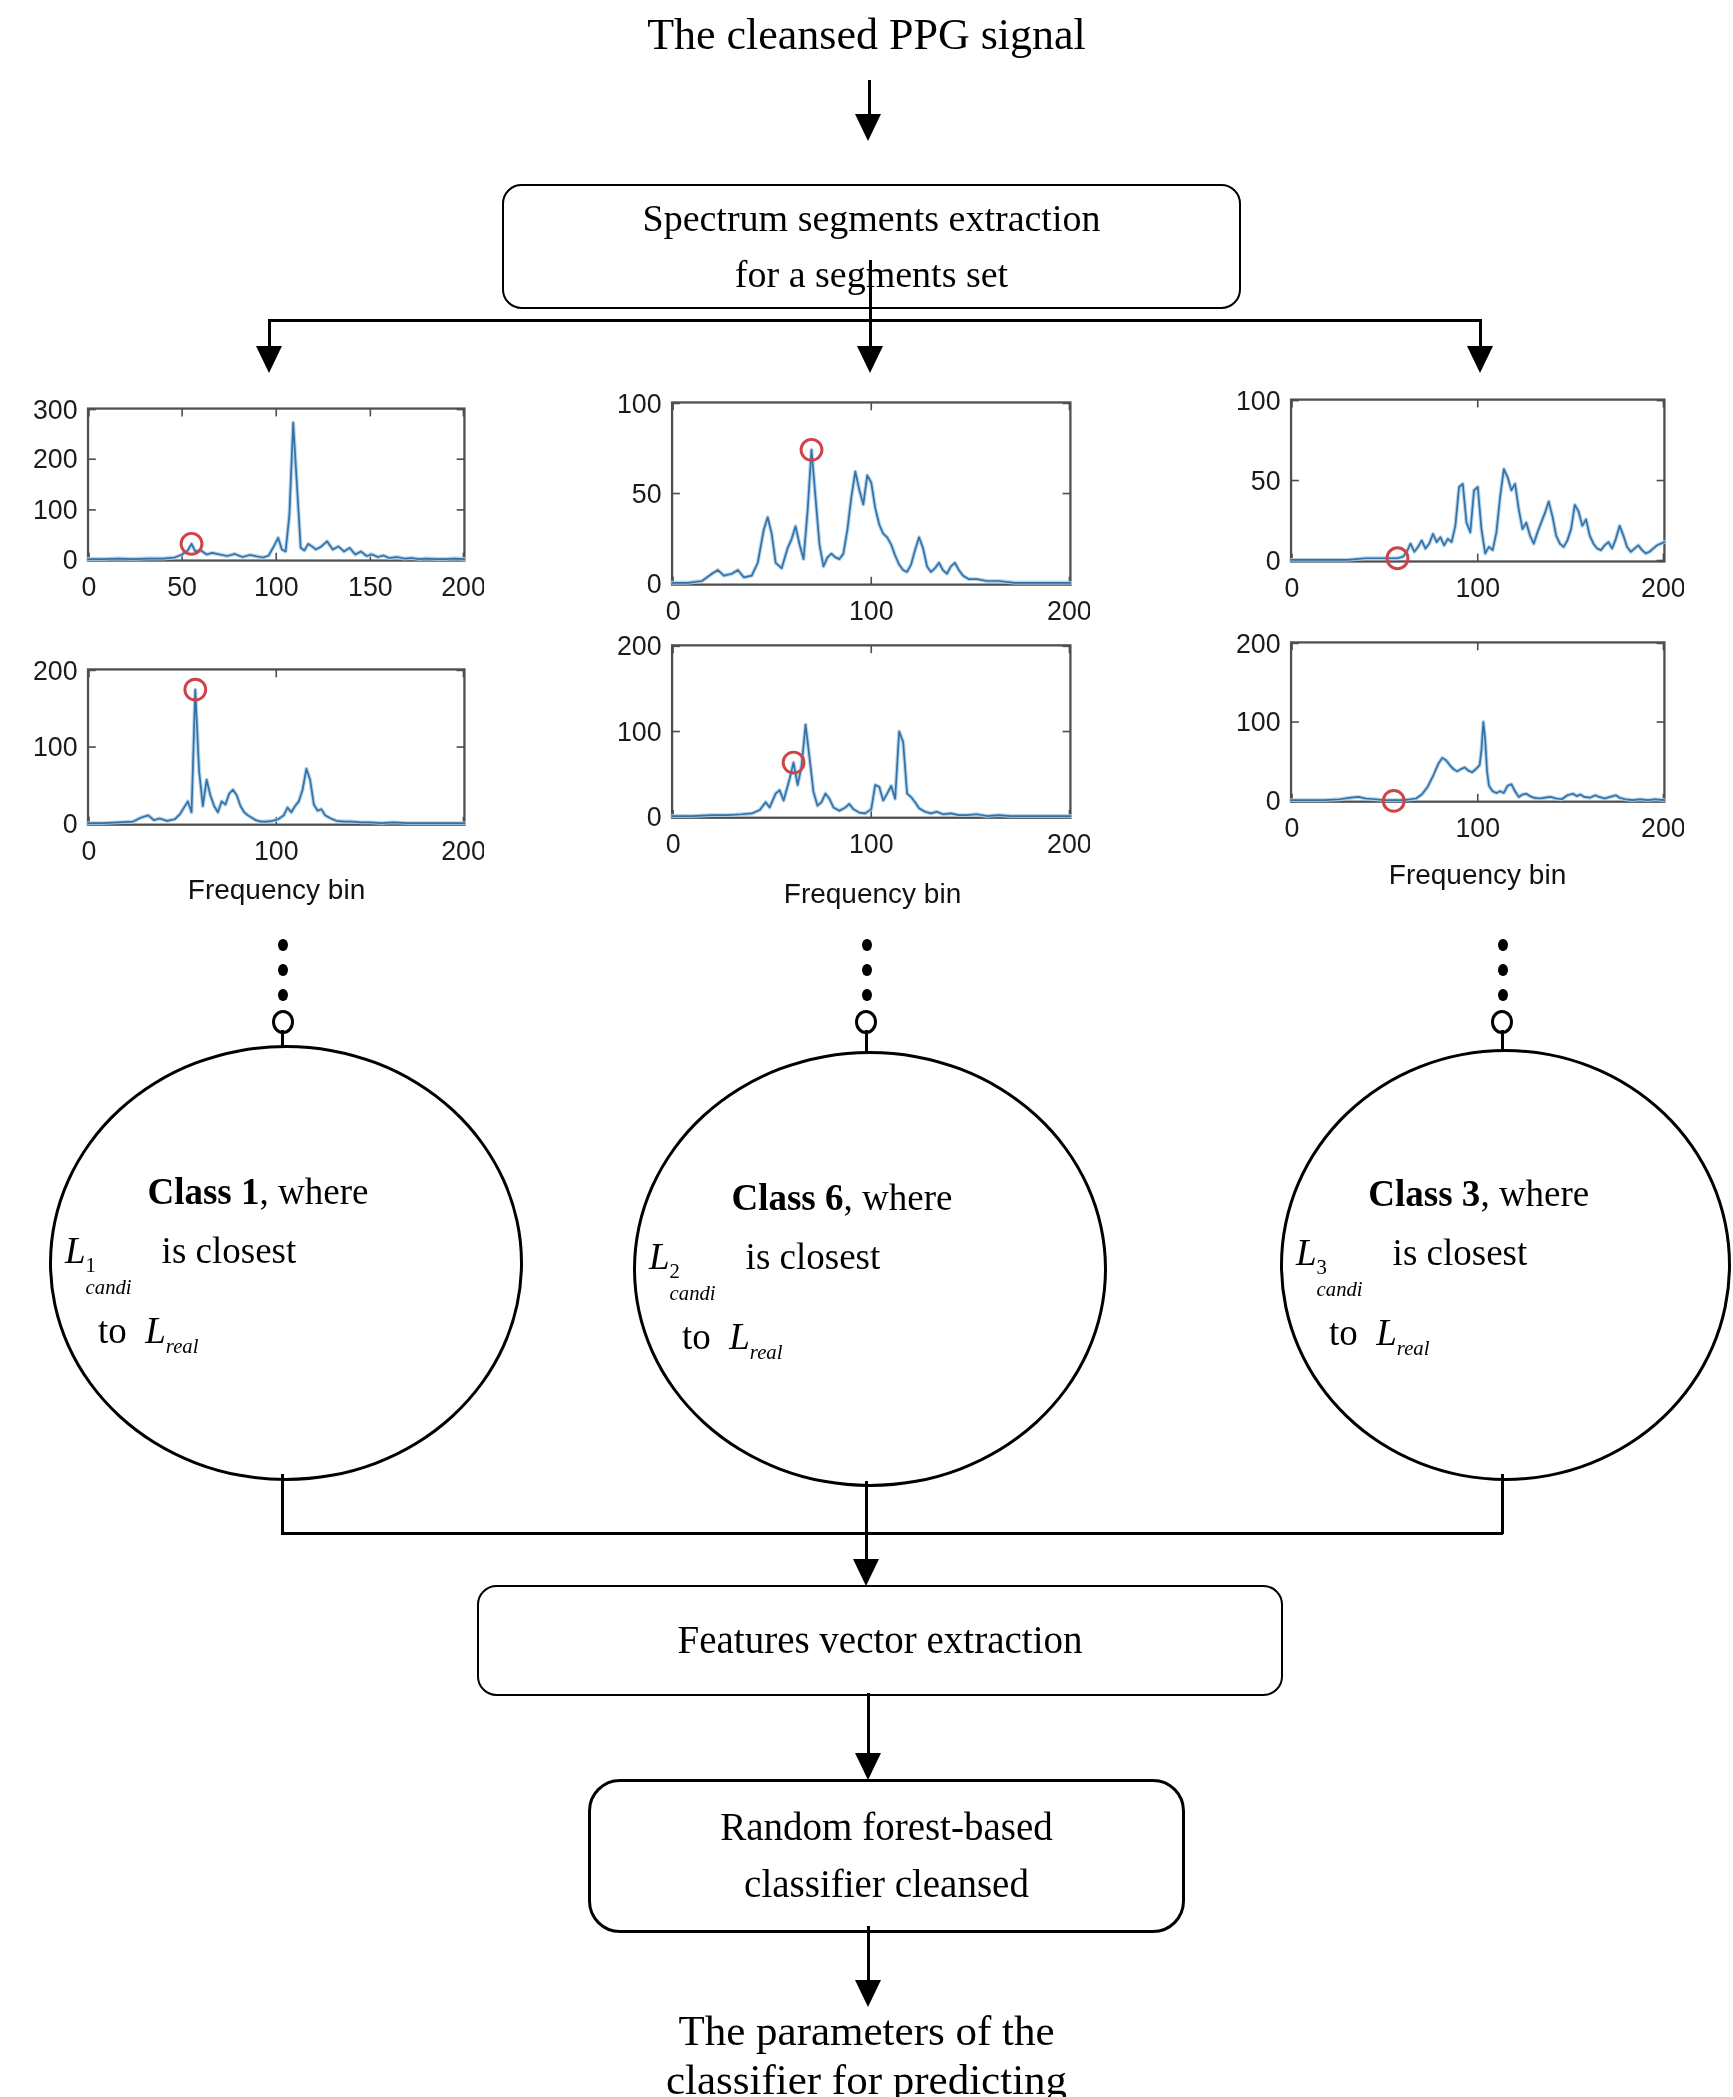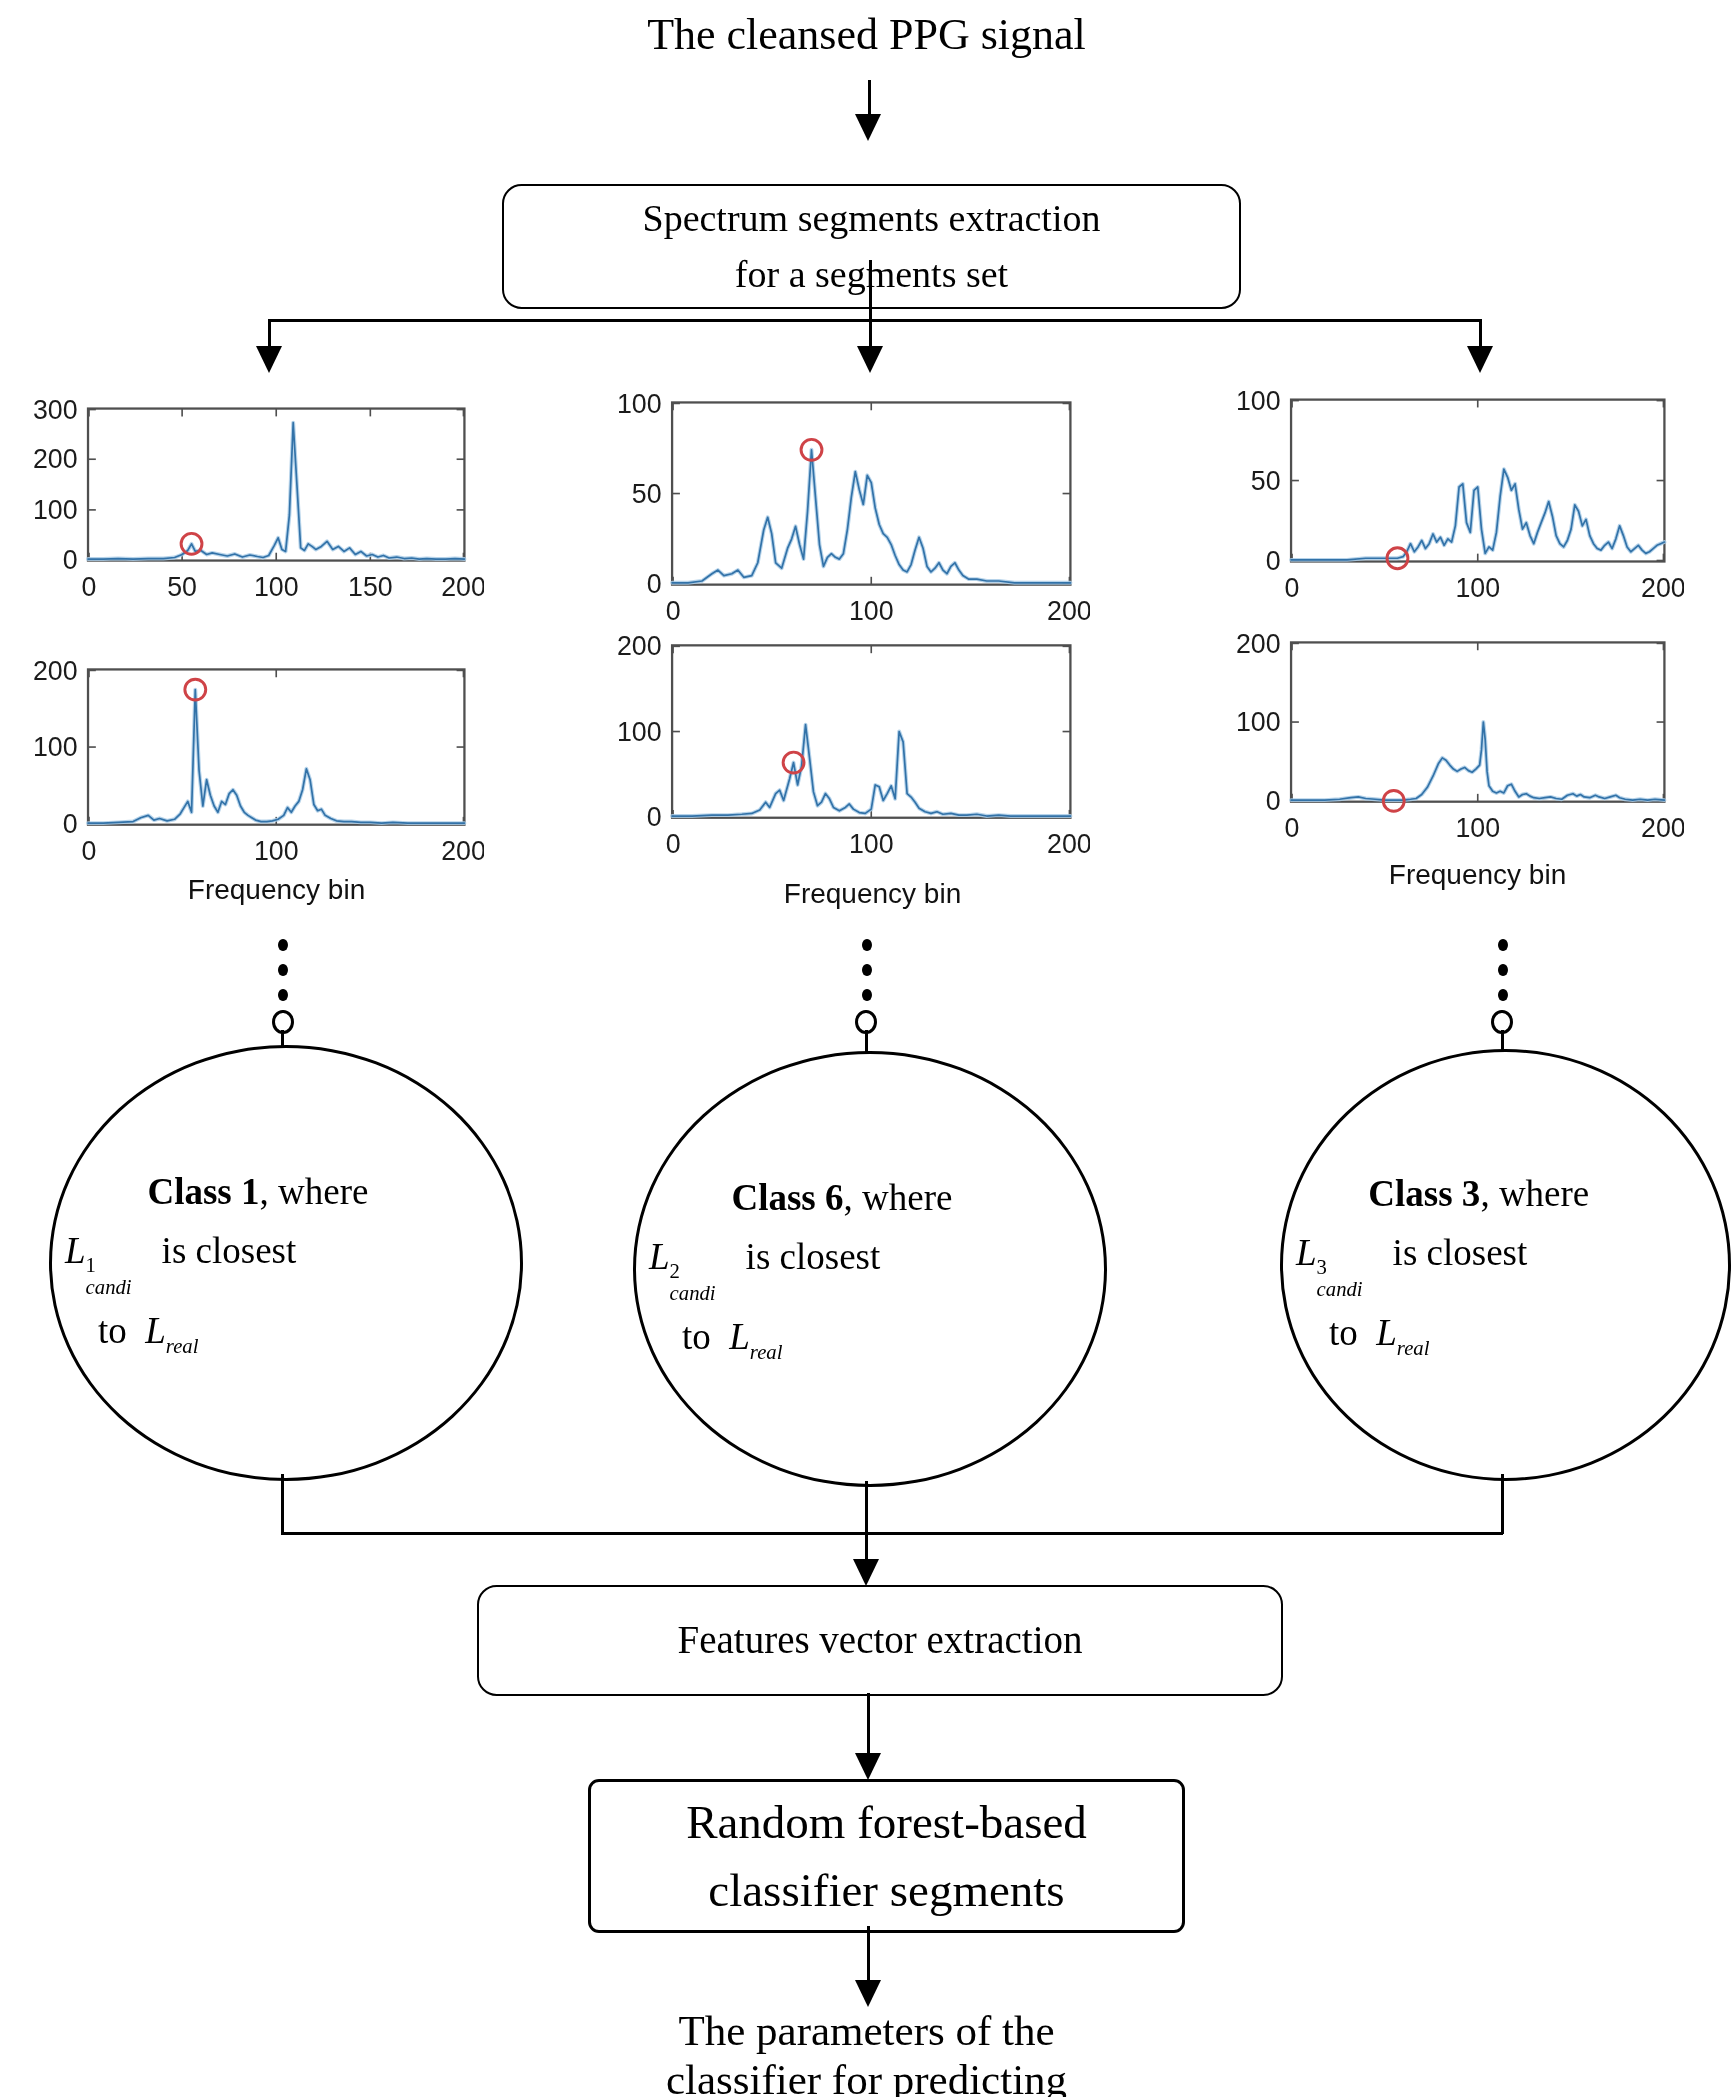--- a/index.html
+++ b/index.html
@@ -3,21 +3,21 @@
 <meta charset="utf-8">
 <style>
   html,body{margin:0;padding:0;}
   body{width:1733px;height:2097px;position:relative;background:#ffffff;
        font-family:"Liberation Serif",serif;color:#000;overflow:hidden;}
   .title{position:absolute;left:0;width:100%;top:9.1px;text-align:center;font-size:44px;}
   .box{position:absolute;border:2.6px solid #000;border-radius:19.6px;text-align:center;
        display:flex;flex-direction:column;justify-content:center;background:#fff;font-size:38px;line-height:1.45;}
   .box1{left:502px;top:138px;width:735px;height:121px;margin-top:46px;}
   .box3{left:477px;top:1585px;width:802px;height:107px;font-size:39px;}
-  .box4{left:588px;top:1779px;width:591px;height:148px;font-size:47px;border-width:3.3px;border-radius:11px;}
+  .box4{left:588px;top:1779px;width:591px;height:148px;font-size:39px;border-width:3.3px;border-radius:32px;}
   .v,.h{position:absolute;background:#000;}
   .v{width:2.6px;}
   .h{height:2.6px;}
   .ah{position:absolute;width:0;height:0;border-left:13.7px solid transparent;
       border-right:13.7px solid transparent;border-top:27.4px solid #000;}
   .plot{position:absolute;}
   .xlabel{position:absolute;font-family:"Liberation Sans",sans-serif;font-size:28px;
           text-align:center;color:#111;width:327px;}
   .dot{position:absolute;width:9.8px;height:12.4px;border-radius:50%;background:#000;}
   .oc{position:absolute;width:15.7px;height:18.3px;border:3.3px solid #000;border-radius:50%;background:#fff;}
@@ -291,21 +291,21 @@
 
 <div class="box box3">
   <div>Features vector extraction</div>
 </div>
 
 <div class="v" style="left:867px;top:1693px;height:61px;"></div>
 <div class="ah" style="left:855px;top:1753px;"></div>
 
 <div class="box box4">
   <div>Random forest-based</div>
-  <div>classifier segments</div>
+  <div>classifier cleansed</div>
 </div>
 
 <div class="v" style="left:867px;top:1926px;height:55px;"></div>
 <div class="ah" style="left:855px;top:1980px;"></div>
 
 <div class="footer" style="top:2007px;">The parameters of the</div>
 <div class="footer" style="top:2056px;">classifier for predicting</div>
 
 
 </body></html>

